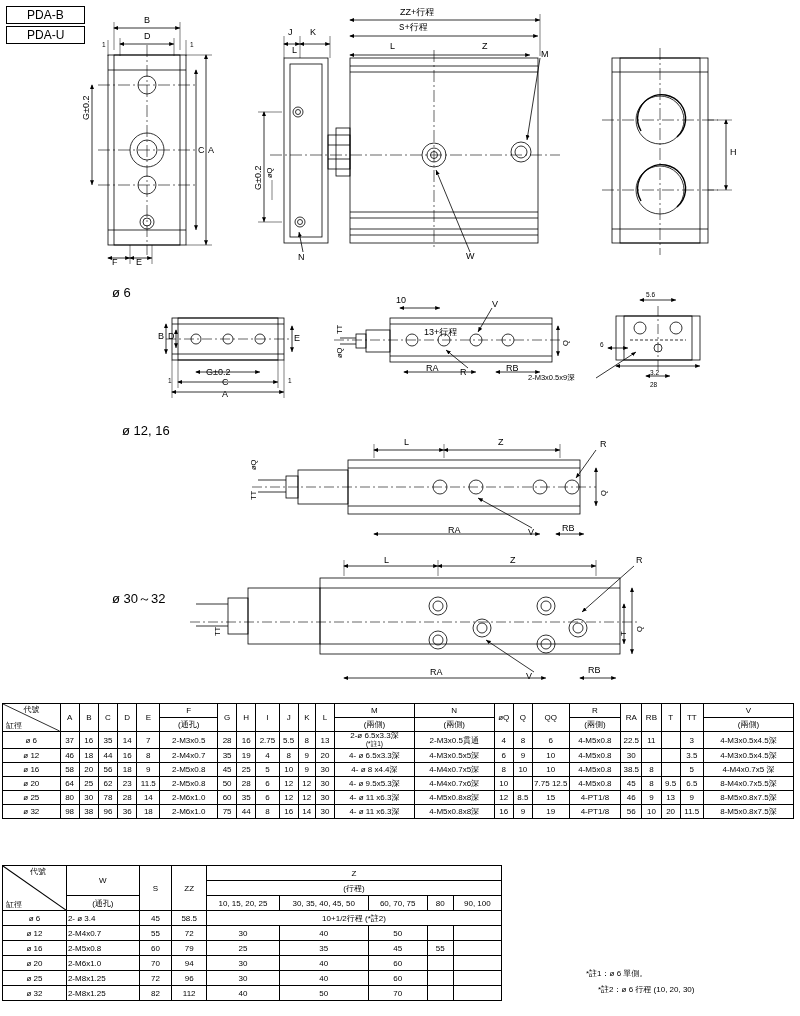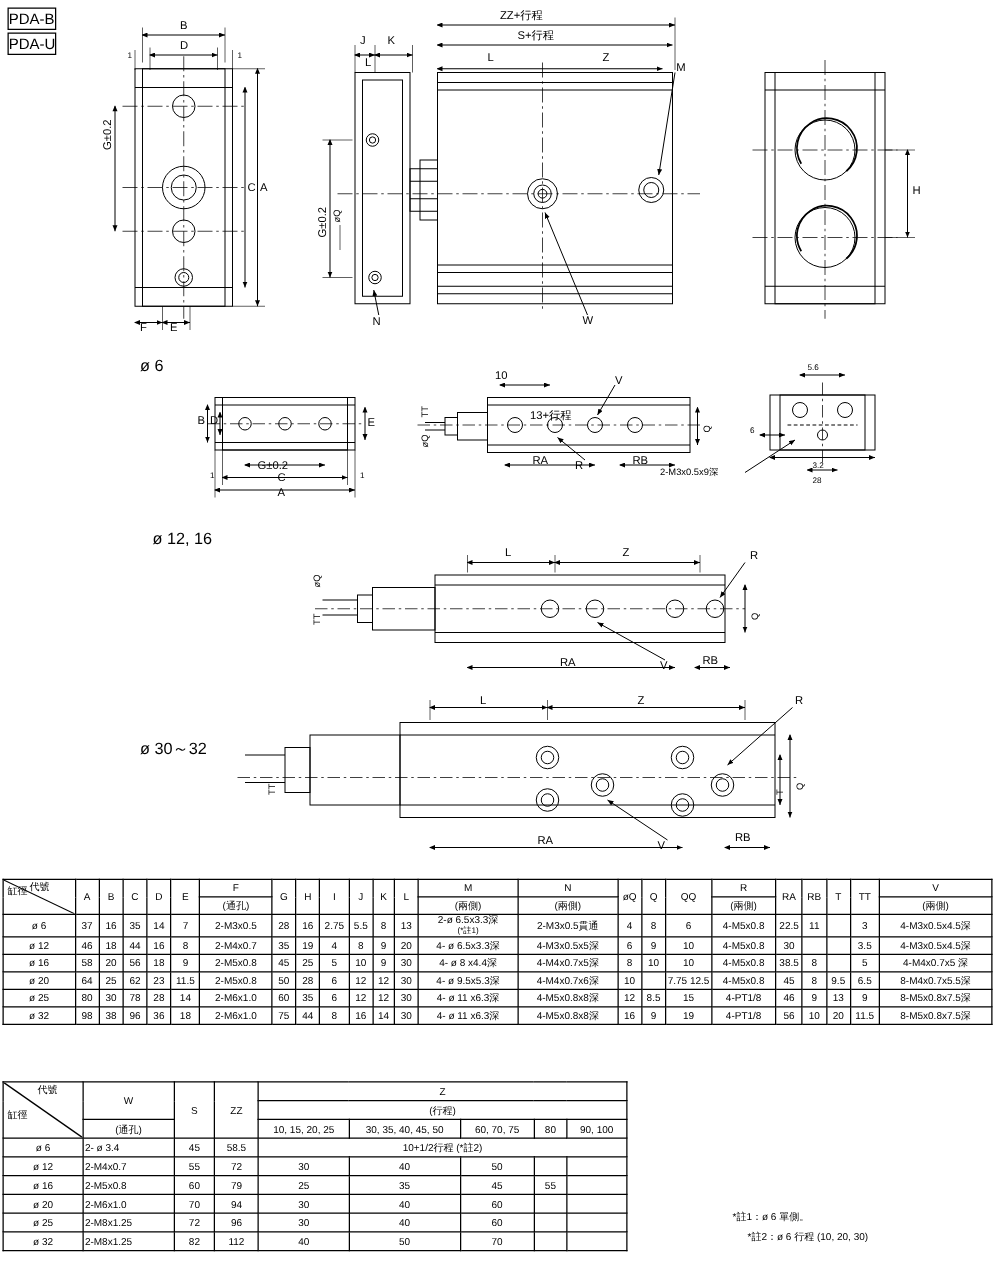--- a/index.html
+++ b/index.html
@@ -3,32 +3,32 @@
 <meta charset="utf-8">
 <style>
   html,body{margin:0;padding:0;background:#fff;}
   body{width:800px;height:1016px;position:relative;font-family:"Liberation Sans",sans-serif;color:#000;overflow:hidden;}
   .page{position:relative;width:800px;height:1016px;}
   svg{display:block;}
   .t{position:absolute;font-size:9px;line-height:1;white-space:nowrap;}
   .t.sm{font-size:7.5px;}
   .t.xs{font-size:6.5px;}
   .t.lg{font-size:13px;}
-  .box-label{position:absolute;border:1px solid #000;font-size:12px;padding:1px 0;background:#fff;}
+  .box-label{position:absolute;border:1px solid #000;font-size:12px;padding:1px 20px;background:#fff;}
 
   
   table{border-collapse:collapse;font-size:8px;background:#fff;}
   table td,table th{border:1px solid #000;text-align:center;padding:0 1px;font-weight:normal;white-space:nowrap;}
   #main-table{position:absolute;left:2px;top:703px;width:792px;}
   #main-table td,#main-table th{height:13px;font-size:8px;}
   #sec-table{position:absolute;left:2px;top:865px;width:500px;}
   #sec-table td,#sec-table th{height:14px;font-size:8px;}
   .hdr-diag{position:relative;padding:0;width:56px;}
   .hdr-diag .d1{position:absolute;right:20px;top:0px;font-size:8px;}
-  .hdr-diag .d2{position:absolute;left:3px;bottom:13px;font-size:8px;}
+  .hdr-diag .d2{position:absolute;left:3px;bottom:0px;font-size:8px;}
   .hdr-diag .slash{position:absolute;left:0;top:0;width:100%;height:100%;}
   .sub{font-size:6.5px;}
   .note{position:absolute;font-size:8px;}
   .dia-cell{font-size:8px;}
 </style>
 </head>
 <body>
 
 <div class="page">
 
@@ -273,21 +273,21 @@
       <line x1="344" y1="678" x2="546" y2="678" marker-start="url(#arS)" marker-end="url(#ar)"></line>
       <line x1="580" y1="678" x2="616" y2="678" marker-start="url(#arS)" marker-end="url(#ar)"></line>
       <line x1="632" y1="588" x2="632" y2="654" marker-start="url(#arS)" marker-end="url(#ar)"></line>
       <line x1="624" y1="604" x2="624" y2="644" marker-start="url(#arS)" marker-end="url(#ar)"></line>
       <path d="M634,566 L582,612" marker-end="url(#ar)"></path>
       <path d="M534,672 L486,640" marker-end="url(#ar)"></path>
     </g>
   </svg>
 
   <div class="t" style="left:400px;top:8px;">ZZ+行程</div>
-  <div class="t" style="left:414px;top:24px;">S+行程</div>
+  <div class="t" style="left:399px;top:24px;font-family:Liberation Mono, monospace;">S+行程</div>
   <div class="t" style="left:390px;top:42px;">L</div>
   <div class="t" style="left:482px;top:42px;">Z</div>
   <div class="t" style="left:288px;top:28px;">J</div>
   <div class="t" style="left:310px;top:28px;">K</div>
   <div class="t" style="left:541px;top:50px;">M</div>
   <div class="t" style="left:298px;top:253px;">N</div>
   <div class="t" style="left:466px;top:252px;">W</div>
   <div class="t" style="left:82px;top:120px;transform:rotate(-90deg);transform-origin:left top;">G±0.2</div>
   <div class="t" style="left:254px;top:190px;transform:rotate(-90deg);transform-origin:left top;">G±0.2</div>
   <div class="t" style="left:208px;top:146px;">A</div>

